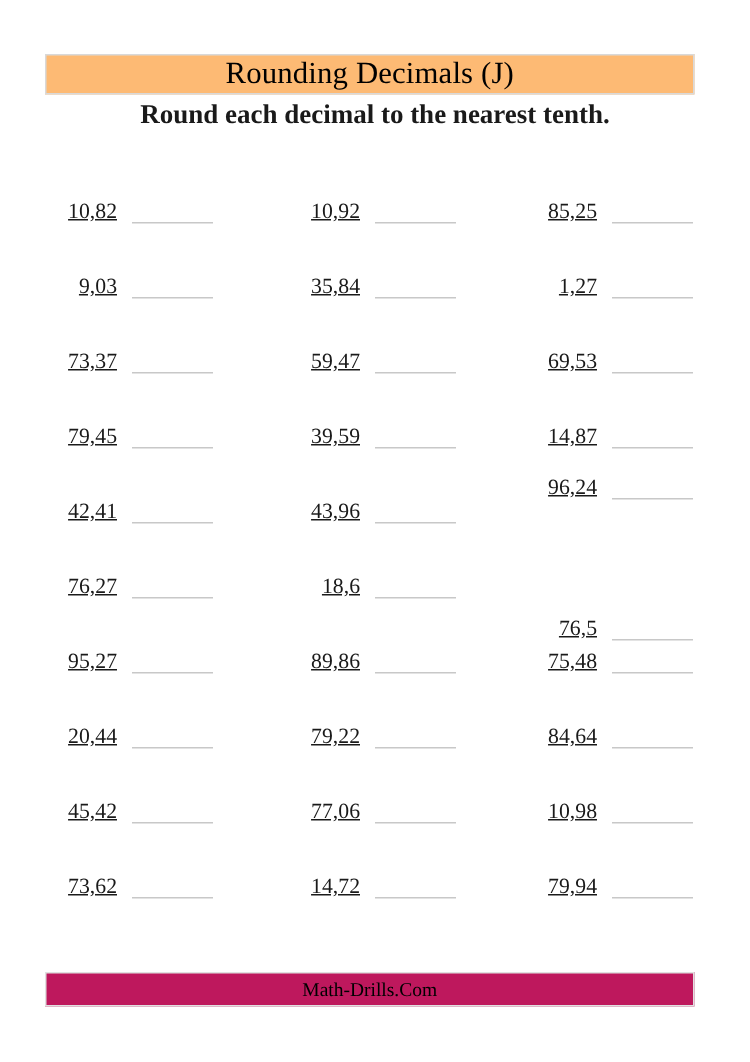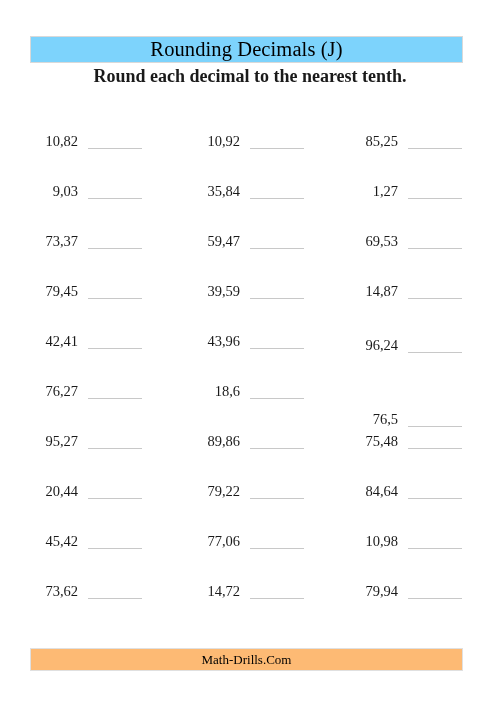--- a/index.html
+++ b/index.html
@@ -26,21 +26,21 @@
 
   
   .title-box {
     position: absolute;
     left: 30px;
     top: 36px;
     width: 433px;
     height: 27px;
     border: 1px solid #d9d9d9;
     box-sizing: border-box;
-    background: #7dd3fc;
+    background: #fdba74;
   }
   .title-text {
     position: absolute;
     left: 0;
     top: 0;
     width: 100%;
     height: 100%;
     display: flex;
     align-items: center;
     justify-content: center;
@@ -76,20 +76,21 @@
   }
   .prob .num {
     position: absolute;
     right: 0;
     bottom: 0;
     font-size: 14.5px;
     line-height: 18px;
     text-align: right;
     white-space: nowrap;
     color: #1a1a1a;
+    text-decoration: underline;
   }
   .prob .blank {
     position: absolute;
     bottom: 1px;
     height: 0;
     border-bottom: 1px solid #c8c8c8;
   }
 
   
   .c1 { left: 22px;  width: 56px; }
@@ -102,21 +103,21 @@
 
   
   .footer-box {
     position: absolute;
     left: 30px;
     top: 648px;
     width: 433px;
     height: 23px;
     border: 1px solid #e0e0e0;
     box-sizing: border-box;
-    background: #fdba74;
+    background: #be185d;
   }
   .footer-text {
     position: absolute;
     left: 0;
     top: 0;
     width: 100%;
     height: 100%;
     display: flex;
     align-items: center;
     justify-content: center;
@@ -226,21 +227,21 @@
         <span class="blank"></span>
       </div>
       <div class="prob c3" style="top: 228px;">
         <span class="num">69,53</span>
         <span class="blank"></span>
       </div>
       <div class="prob c3" style="top: 278px;">
         <span class="num">14,87</span>
         <span class="blank"></span>
       </div>
-      <div class="prob c3" style="top: 332px;">
+      <div class="prob c3" style="top: 312px;">
         <span class="num">96,24</span>
         <span class="blank"></span>
       </div>
       <div class="prob c3" style="top: 378px; margin-top: 28px;">
         <span class="num">76,5</span>
         <span class="blank"></span>
       </div>
       <div class="prob c3" style="top: 428px;">
         <span class="num">75,48</span>
         <span class="blank"></span>

